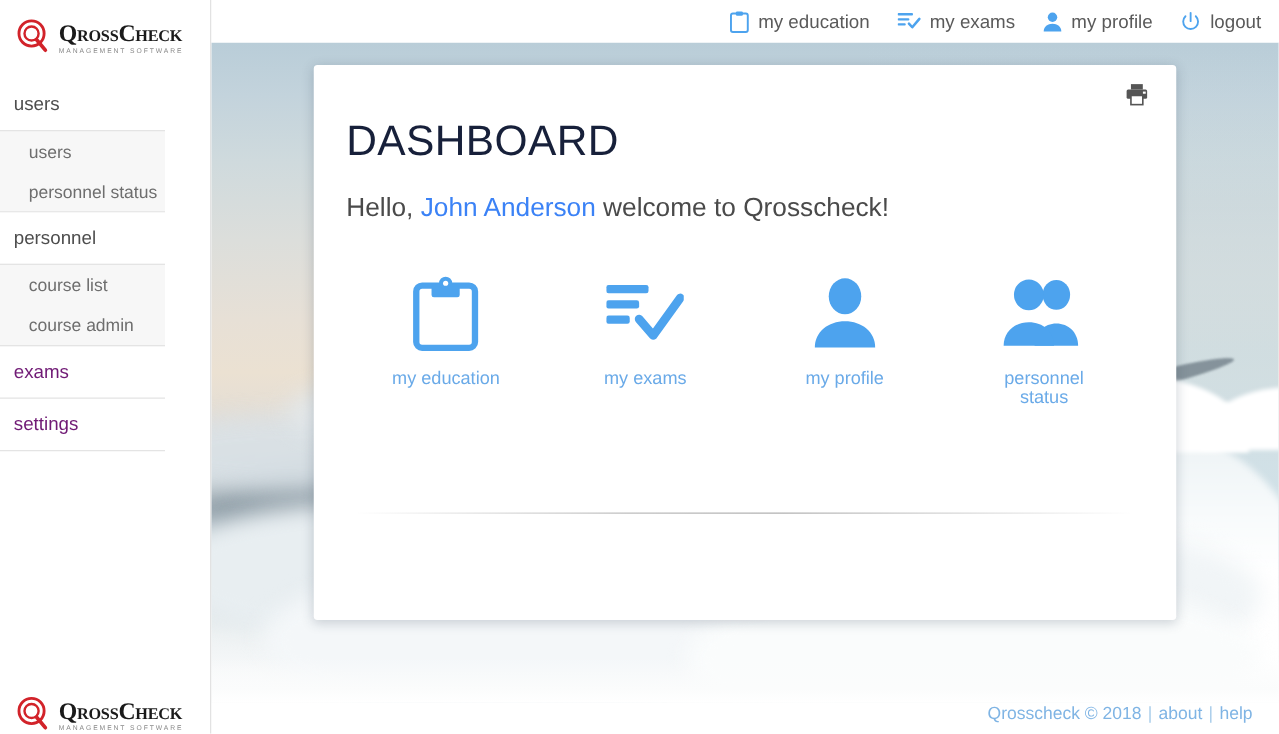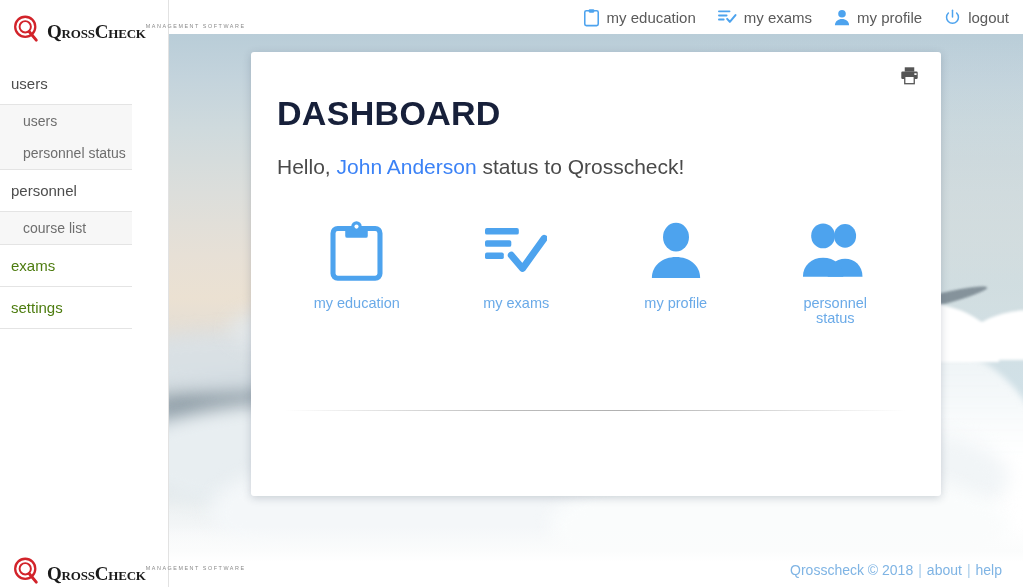--- a/index.html
+++ b/index.html
@@ -145,21 +145,21 @@
   }
   .brand-bottom {
     position: absolute;
     left: 12px;
     top: 556px;
     width: 145px;
     height: 32px;
   }
   .logo-wrap { display: flex; align-items: center; gap: 5px; }
   .logo-q { flex: none; }
-  .logo-text { display: flex; flex-direction: row; line-height: 1; }
+  .logo-text { display: flex; flex-direction: column; line-height: 1; }
   .logo-main {
     font-family: "Liberation Serif", serif;
     font-weight: bold;
     font-size: 19px;
     letter-spacing: -0.2px;
     color: #1a1a1a;
     font-variant: small-caps;
     white-space: nowrap;
   }
   .logo-sub {
@@ -181,21 +181,21 @@
   .submenu { background: #f7f7f7; border-top: 1px solid #e4e4e4; border-bottom: 1px solid #e4e4e4;}
   .menu-sub-item {
     font-size: 14px;
     color: #6e6e6e;
     padding: 8px 0 8px 23px;
     cursor: pointer;
   }
   .menu-sep { height: 1px; background: #e4e4e4; margin: 0; }
   .menu-plain {
     font-size: 15px;
-    color: #4d7c0f;
+    color: #701a75;
     padding: 12px 0 12px 11px;
     cursor: pointer;
   }
 
   
   .card {
     position: absolute;
     left: 251px;
     top: 52px;
     width: 690px;
@@ -210,21 +210,21 @@
     right: 22px;
     top: 14px;
     cursor: pointer;
     display: flex;
   }
   .card-title {
     position: absolute;
     left: 26px;
     top: 42px;
     font-size: 34px;
-    font-weight: bold;
+    font-weight: normal;
     color: #17203a;
     letter-spacing: .3px;
   }
   .greeting {
     position: absolute;
     left: 26px;
     top: 103px;
     font-size: 21px;
     color: #4a4a4a;
     white-space: nowrap;
@@ -387,20 +387,23 @@
         </div>
       </div>
 
       <div class="menu-group-label">
         <span>personnel</span>
       </div>
       <div class="submenu">
         <div class="menu-sub-item">
           <span>course list</span>
         </div>
+        <div class="menu-sub-item">
+          <span>course admin</span>
+        </div>
       </div>
 
       <div class="menu-plain">
         <span>exams</span>
       </div>
       <div class="menu-sep"></div>
 
       <div class="menu-plain">
         <span>settings</span>
       </div>
@@ -433,21 +436,21 @@
           <rect x="1.5" y="6.5" width="19" height="8.5" rx="1.4" fill="#555555"></rect>
           <rect x="5.5" y="12" width="11" height="8.5" fill="#ffffff" stroke="#555555" stroke-width="1.5"></rect>
           <rect x="16.6" y="8.4" width="2.6" height="2" fill="#ffffff"></rect>
         </svg>
       </span>
     </div>
 
     <div class="card-title">DASHBOARD</div>
 
     <div class="greeting">
-      <span>Hello, </span><span class="uname">John Anderson</span><span> status to Qrosscheck!</span>
+      <span>Hello, </span><span class="uname">John Anderson</span><span> welcome to Qrosscheck!</span>
     </div>
 
     <div class="shortcuts">
 
       <div class="shortcut">
         <span class="sc-ico">
           <svg width="55" height="62" viewBox="0 0 58 66" fill="none">
             <rect x="4" y="9" width="50" height="53" rx="5" stroke="#4da3ee" stroke-width="5.4"></rect>
             <path d="M17 10 h24 v7 a2 2 0 0 1 -2 2 h-20 a2 2 0 0 1 -2 -2 z" fill="#4da3ee"></path>
             <circle cx="29" cy="7" r="5.6" fill="#4da3ee"></circle>

